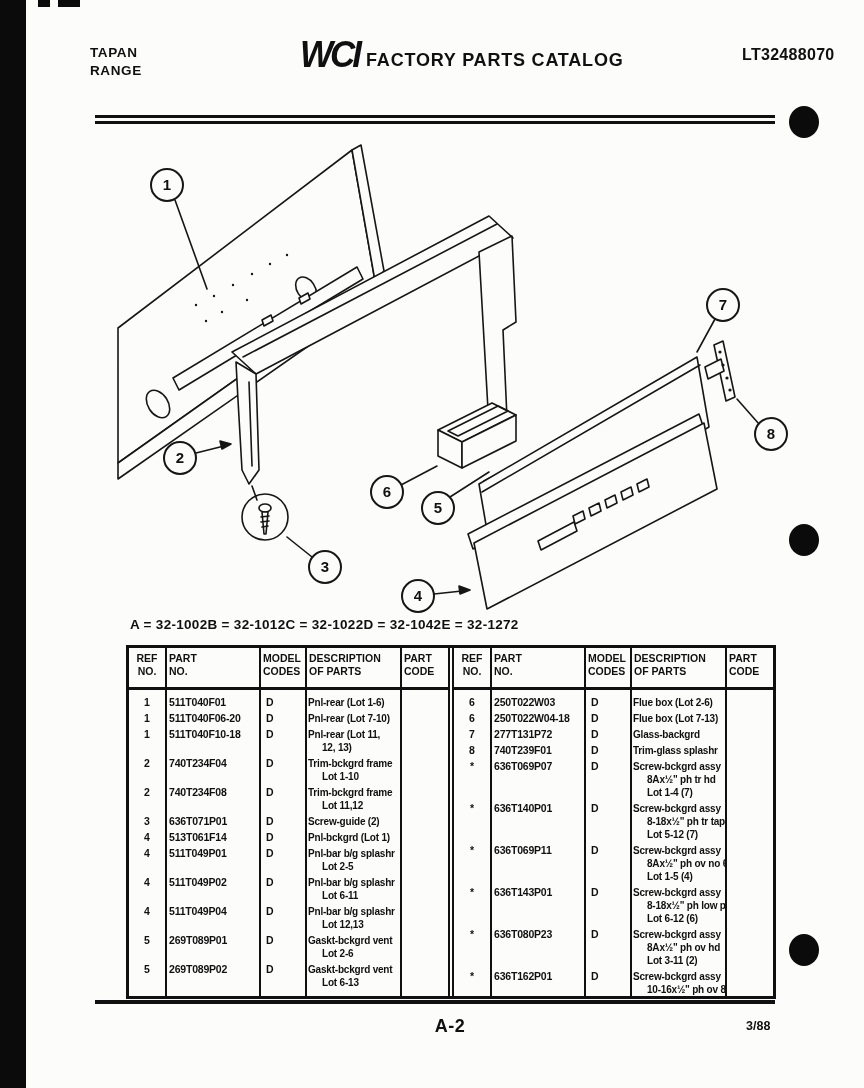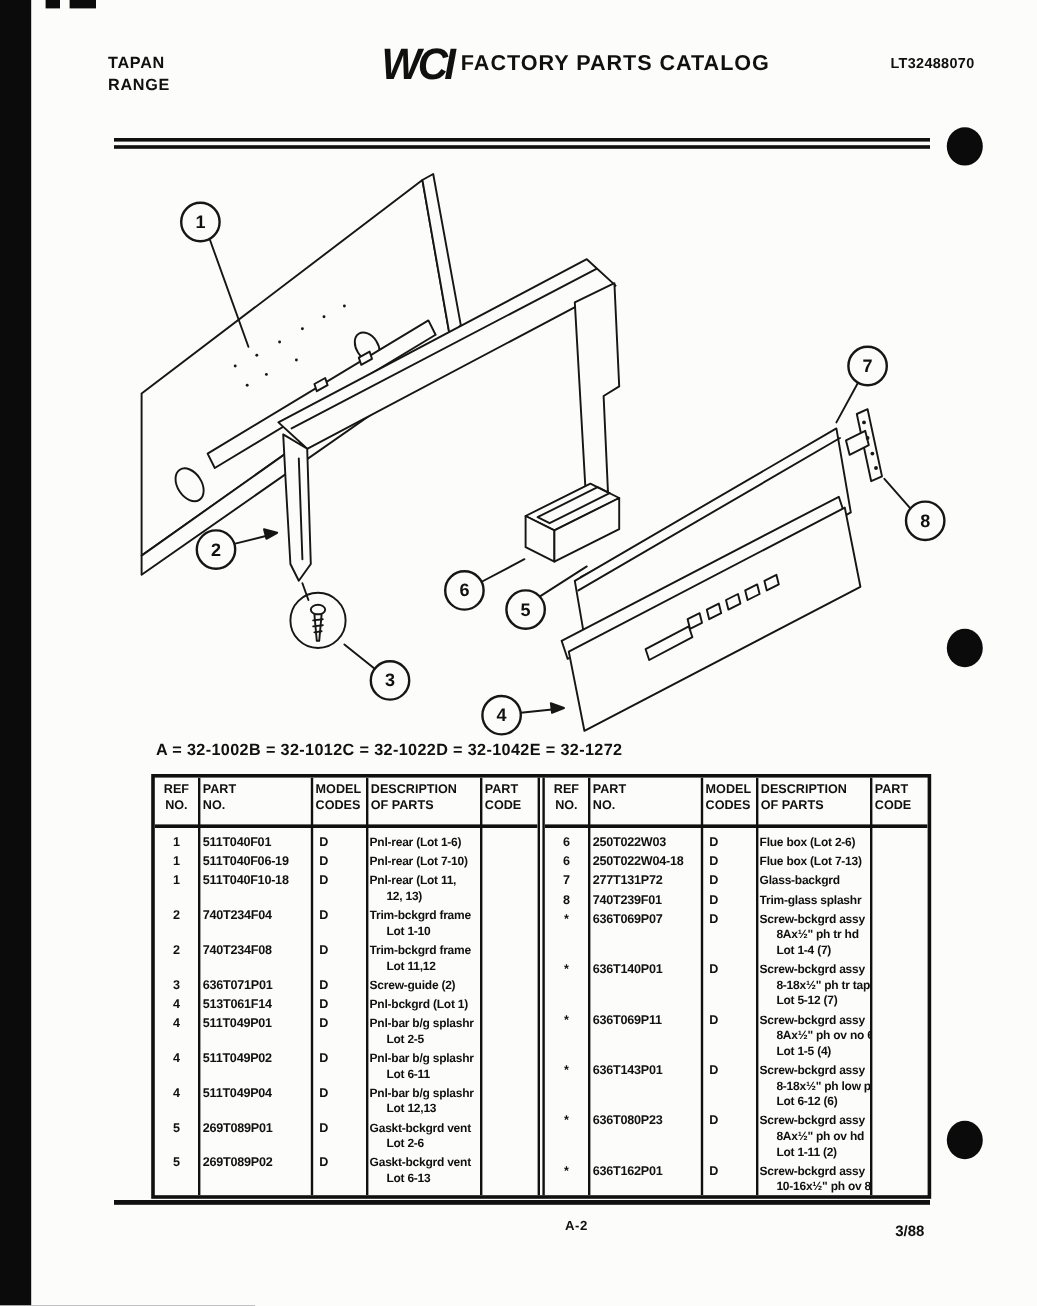--- a/index.html
+++ b/index.html
@@ -7,24 +7,24 @@
         font-family:"Liberation Sans",sans-serif;color:#101010;}
   
   .left-bar{position:absolute;left:0;top:0;width:26px;height:1088px;background:#0b0b0b;}
   .topmark{position:absolute;top:0;height:7px;background:#0b0b0b;}
   .topmark.m1{left:38px;width:12px;}
   .topmark.m2{left:58px;width:22px;}
   .regdot{position:absolute;left:789px;width:30px;height:32px;background:#0b0b0b;border-radius:50%;}
   .regdot.d1{top:106px;} .regdot.d2{top:524px;} .regdot.d3{top:934px;}
   
   .brand{position:absolute;left:90px;top:44px;font-size:13.5px;font-weight:bold;line-height:1.35;letter-spacing:.6px;}
-  .logo-block{position:absolute;left:318px;top:36px;display:flex;align-items:flex-start;}
+  .logo-block{position:absolute;left:300px;top:36px;display:flex;align-items:flex-end;}
   .wci{font-size:35px;font-weight:900;font-style:italic;letter-spacing:-3px;line-height:1;transform:scaleY(1.05);}
   .cat-title{font-size:18px;font-weight:bold;letter-spacing:.8px;margin-left:7px;margin-top:6px;}
-  .docnum{position:absolute;left:698px;top:46px;font-size:12px;font-weight:bold;letter-spacing:.3px;padding-left:44px;}
+  .docnum{position:absolute;left:698px;top:46px;font-size:16px;font-weight:bold;letter-spacing:.3px;padding-left:44px;}
   
   .top-rule{position:absolute;left:95px;top:115px;width:680px;}
   .top-rule .r1{height:2.5px;background:#101010;}
   .top-rule .r2{height:3.5px;background:#101010;margin-top:3px;}
   .bottom-rule{position:absolute;left:95px;top:1000px;width:680px;height:4px;background:#101010;}
   
   .diagram{position:absolute;left:0;top:140px;width:864px;height:478px;}
   .diagram svg{width:100%;height:100%;}
   
   .model-line{position:absolute;left:130px;top:617px;width:632px;display:flex;justify-content:flex-start;
@@ -42,21 +42,21 @@
   .thead .hc.center{text-align:center;padding-left:0;}
   .tbody{position:absolute;top:45px;left:0;width:100%;bottom:0;font-size:10.5px;font-weight:bold;overflow:hidden;}
   .row{display:grid;grid-template-columns:36px 94px 46px 95px 48px;margin-top:3px;line-height:13px;}
   .row .c-ref{text-align:center;}
   .row .c-part{padding-left:4px;letter-spacing:-.2px;white-space:nowrap;overflow:hidden;}
   .row .c-model{padding-left:7px;}
   .row .c-desc{padding-left:3px;font-size:10px;letter-spacing:-.2px;}
   .row .c-desc div{white-space:nowrap;overflow:hidden;}
   .row .c-desc .cont{padding-left:14px;}
   
-  .page-code{position:absolute;left:410px;top:1016px;width:80px;text-align:right;font-size:11px;font-weight:bold;letter-spacing:.5px;}
+  .page-code{position:absolute;left:410px;top:1016px;width:80px;text-align:center;font-size:18px;font-weight:bold;letter-spacing:.5px;}
   .date-code{position:absolute;left:746px;top:1019px;font-size:12.5px;font-weight:bold;text-align:right;}
 </style>
 </head>
 <body>
 
 <div class="page">
 
   <div class="left-bar"></div>
   <div class="topmark m1"></div>
   <div class="topmark m2"></div>
@@ -241,21 +241,21 @@
             <div class="c-ref">1</div>
             <div class="c-part">511T040F01</div>
             <div class="c-model">D</div>
             <div class="c-desc">
               <div>Pnl-rear (Lot 1-6)</div>
             </div>
             <div class="c-code"></div>
           </div>
           <div class="row">
             <div class="c-ref">1</div>
-            <div class="c-part">511T040F06-19</div>
+            <div class="c-part">511T040F06-20</div>
             <div class="c-model">D</div>
             <div class="c-desc">
               <div>Pnl-rear (Lot 7-10)</div>
             </div>
             <div class="c-code"></div>
           </div>
           <div class="row">
             <div class="c-ref">1</div>
             <div class="c-part">511T040F10-18</div>
             <div class="c-model">D</div>
@@ -464,21 +464,21 @@
             </div>
             <div class="c-code"></div>
           </div>
           <div class="row">
             <div class="c-ref">*</div>
             <div class="c-part">636T080P23</div>
             <div class="c-model">D</div>
             <div class="c-desc">
               <div>Screw-bckgrd assy</div>
               <div class="cont">8Ax½" ph ov hd</div>
-              <div class="cont">Lot 1-11 (2)</div>
+              <div class="cont">Lot 3-11 (2)</div>
             </div>
             <div class="c-code"></div>
           </div>
           <div class="row">
             <div class="c-ref">*</div>
             <div class="c-part">636T162P01</div>
             <div class="c-model">D</div>
             <div class="c-desc">
               <div>Screw-bckgrd assy</div>
               <div class="cont">10-16x½" ph ov 8</div>

